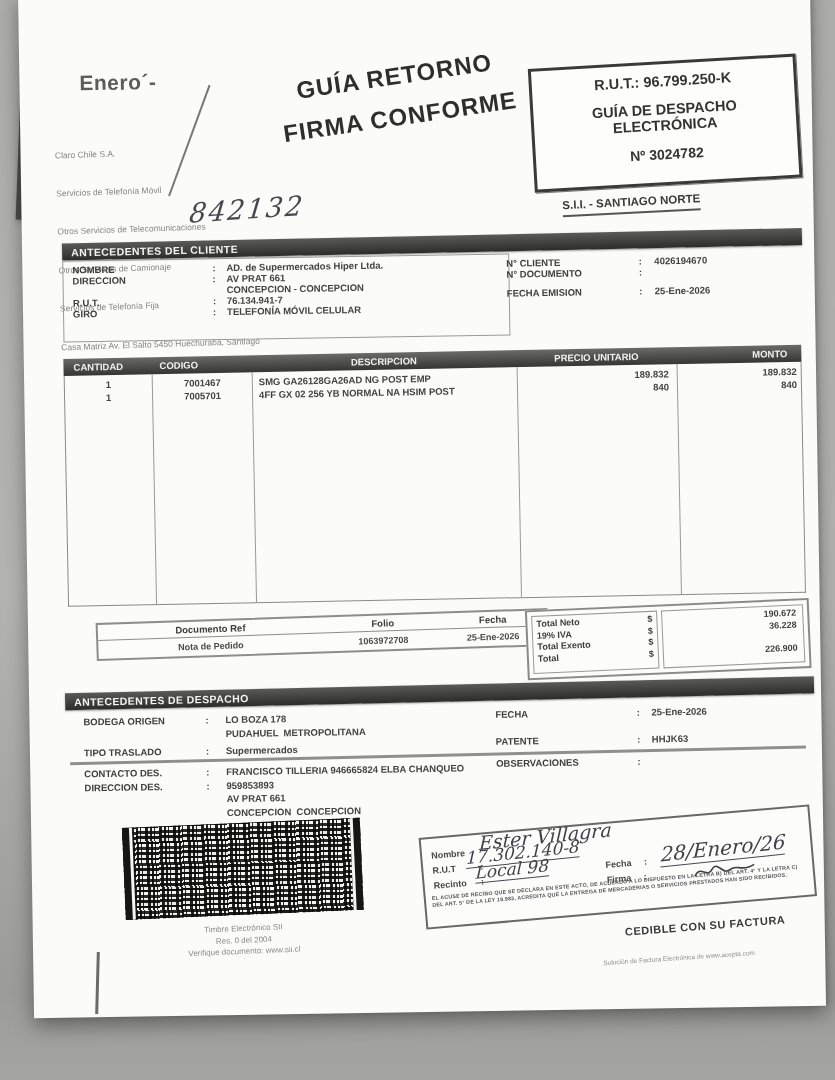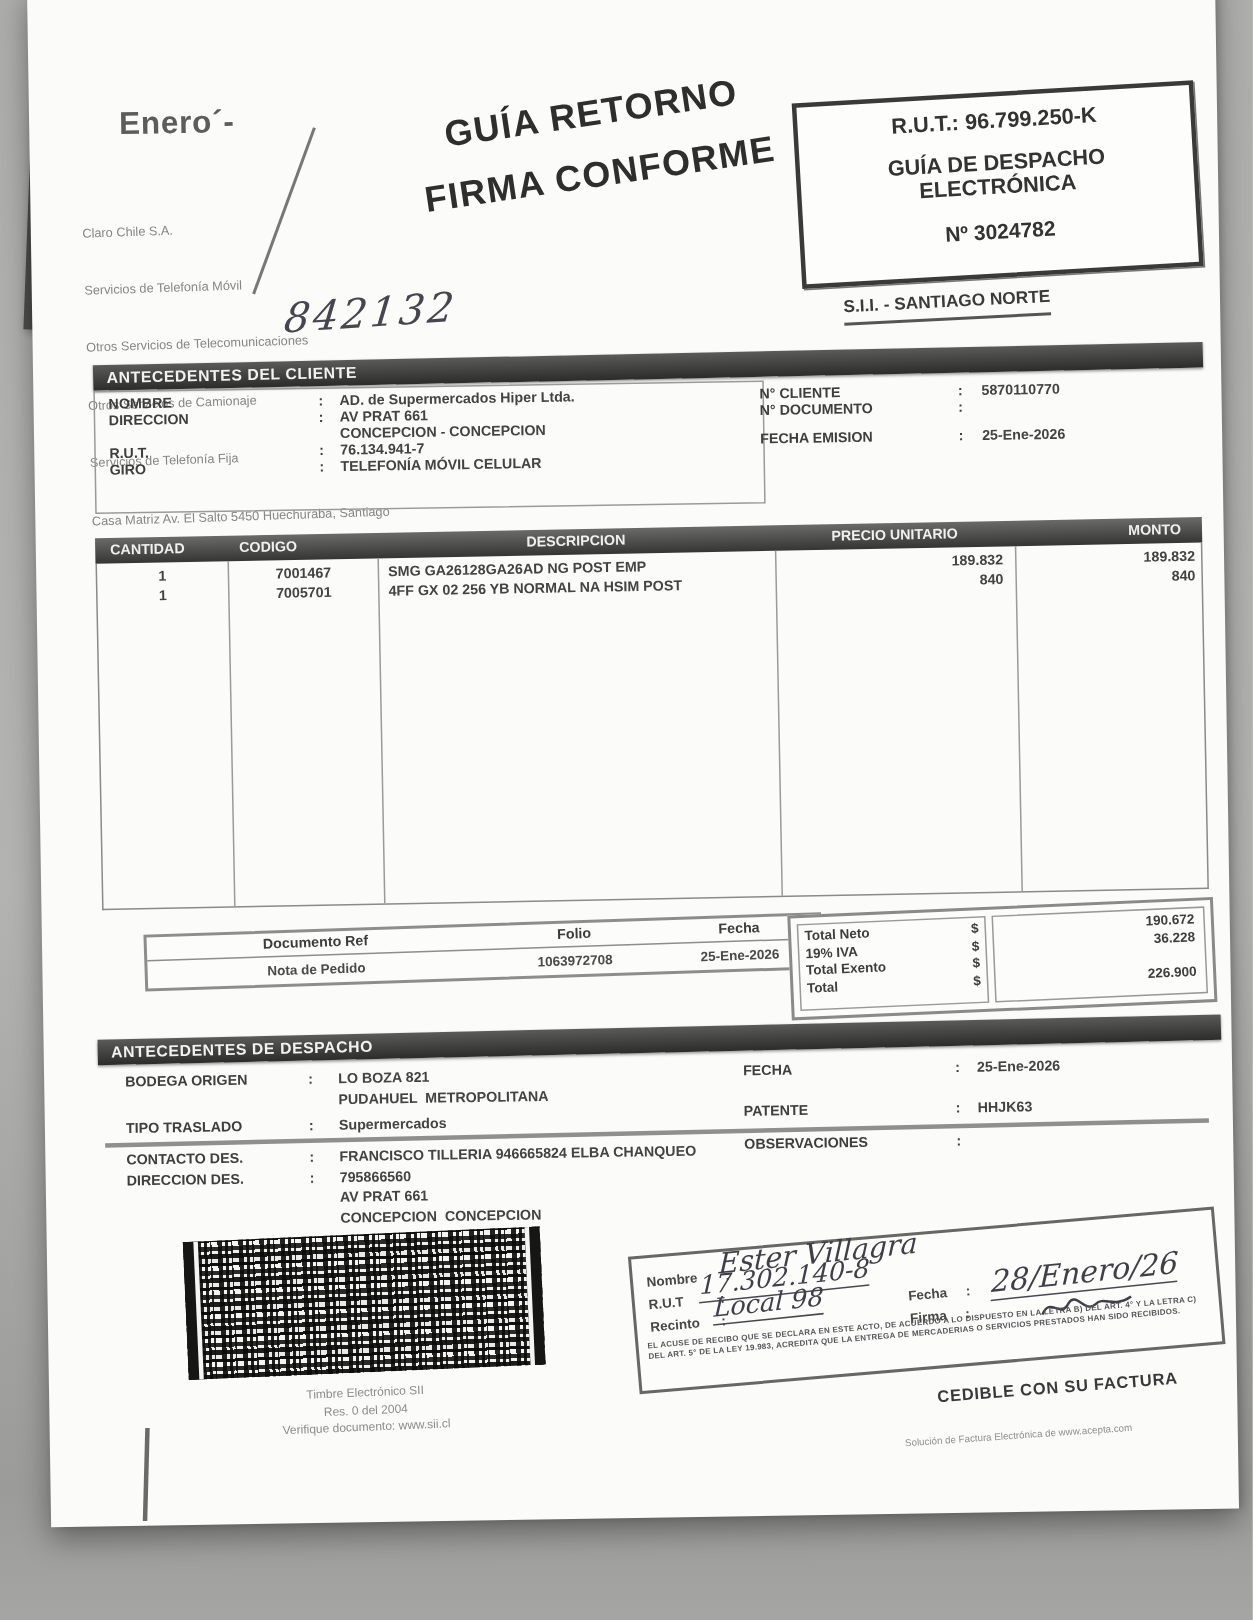--- a/index.html
+++ b/index.html
@@ -131,21 +131,21 @@
       <div class="frow">
         <span class="flabel" style="width:140px;">GIRO</span>
         <span class="fcolon" style="width:14px;">:</span>
         <span class="fval">TELEFONÍA MÓVIL CELULAR</span>
       </div>
     </div>
     <div class="abs" style="left:484px;top:273px;width:290px;">
       <div class="frow">
         <span class="flabel" style="width:120px;">N° CLIENTE</span>
         <span class="fcolon" style="width:28px;text-align:center;">:</span>
-        <span class="fval">5870110770</span>
+        <span class="fval">4026194670</span>
       </div>
       <div class="frow">
         <span class="flabel" style="width:120px;">N° DOCUMENTO</span>
         <span class="fcolon" style="width:28px;text-align:center;">:</span>
         <span class="fval"></span>
       </div>
       <div class="frow" style="margin-top:8px;">
         <span class="flabel" style="width:120px;">FECHA EMISION</span>
         <span class="fcolon" style="width:28px;text-align:center;">:</span>
         <span class="fval">25-Ene-2026</span>
@@ -212,21 +212,21 @@
         <div class="totval"></div>
         <div class="totval">226.900</div>
       </div>
     </div>
 
     <div class="abs secbar" style="left:36px;top:699px;width:740px;transform:rotate(-0.4deg);">ANTECEDENTES DE DESPACHO</div>
     <div class="abs" style="left:54px;top:724px;width:420px;">
       <div class="frow" style="line-height:13.5px;">
         <span class="flabel" style="width:122px;">BODEGA ORIGEN</span>
         <span class="fcolon" style="width:20px;">:</span>
-        <span class="fval">LO BOZA 821</span>
+        <span class="fval">LO BOZA 178</span>
       </div>
       <div class="frow" style="line-height:13.5px;">
         <span class="flabel" style="width:122px;"></span>
         <span class="fcolon" style="width:20px;"></span>
         <span class="fval">PUDAHUEL  METROPOLITANA</span>
       </div>
       <div class="frow" style="line-height:13.5px;margin-top:4px;">
         <span class="flabel" style="width:122px;">TIPO TRASLADO</span>
         <span class="fcolon" style="width:20px;">:</span>
         <span class="fval">Supermercados</span>
@@ -235,21 +235,21 @@
     <div class="abs divider" style="left:40px;top:768px;width:736px;transform:rotate(-0.4deg);"></div>
     <div class="abs" style="left:54px;top:776px;width:430px;">
       <div class="frow" style="line-height:13.5px;">
         <span class="flabel" style="width:122px;">CONTACTO DES.</span>
         <span class="fcolon" style="width:20px;">:</span>
         <span class="fval">FRANCISCO TILLERIA 946665824 ELBA CHANQUEO</span>
       </div>
       <div class="frow" style="line-height:13.5px;">
         <span class="flabel" style="width:122px;">DIRECCION DES.</span>
         <span class="fcolon" style="width:20px;">:</span>
-        <span class="fval">795866560</span>
+        <span class="fval">959853893</span>
       </div>
       <div class="frow" style="line-height:13.5px;">
         <span class="flabel" style="width:122px;"></span>
         <span class="fcolon" style="width:20px;"></span>
         <span class="fval">AV PRAT 661</span>
       </div>
       <div class="frow" style="line-height:13.5px;">
         <span class="flabel" style="width:122px;"></span>
         <span class="fcolon" style="width:20px;"></span>
         <span class="fval">CONCEPCION  CONCEPCION</span>

